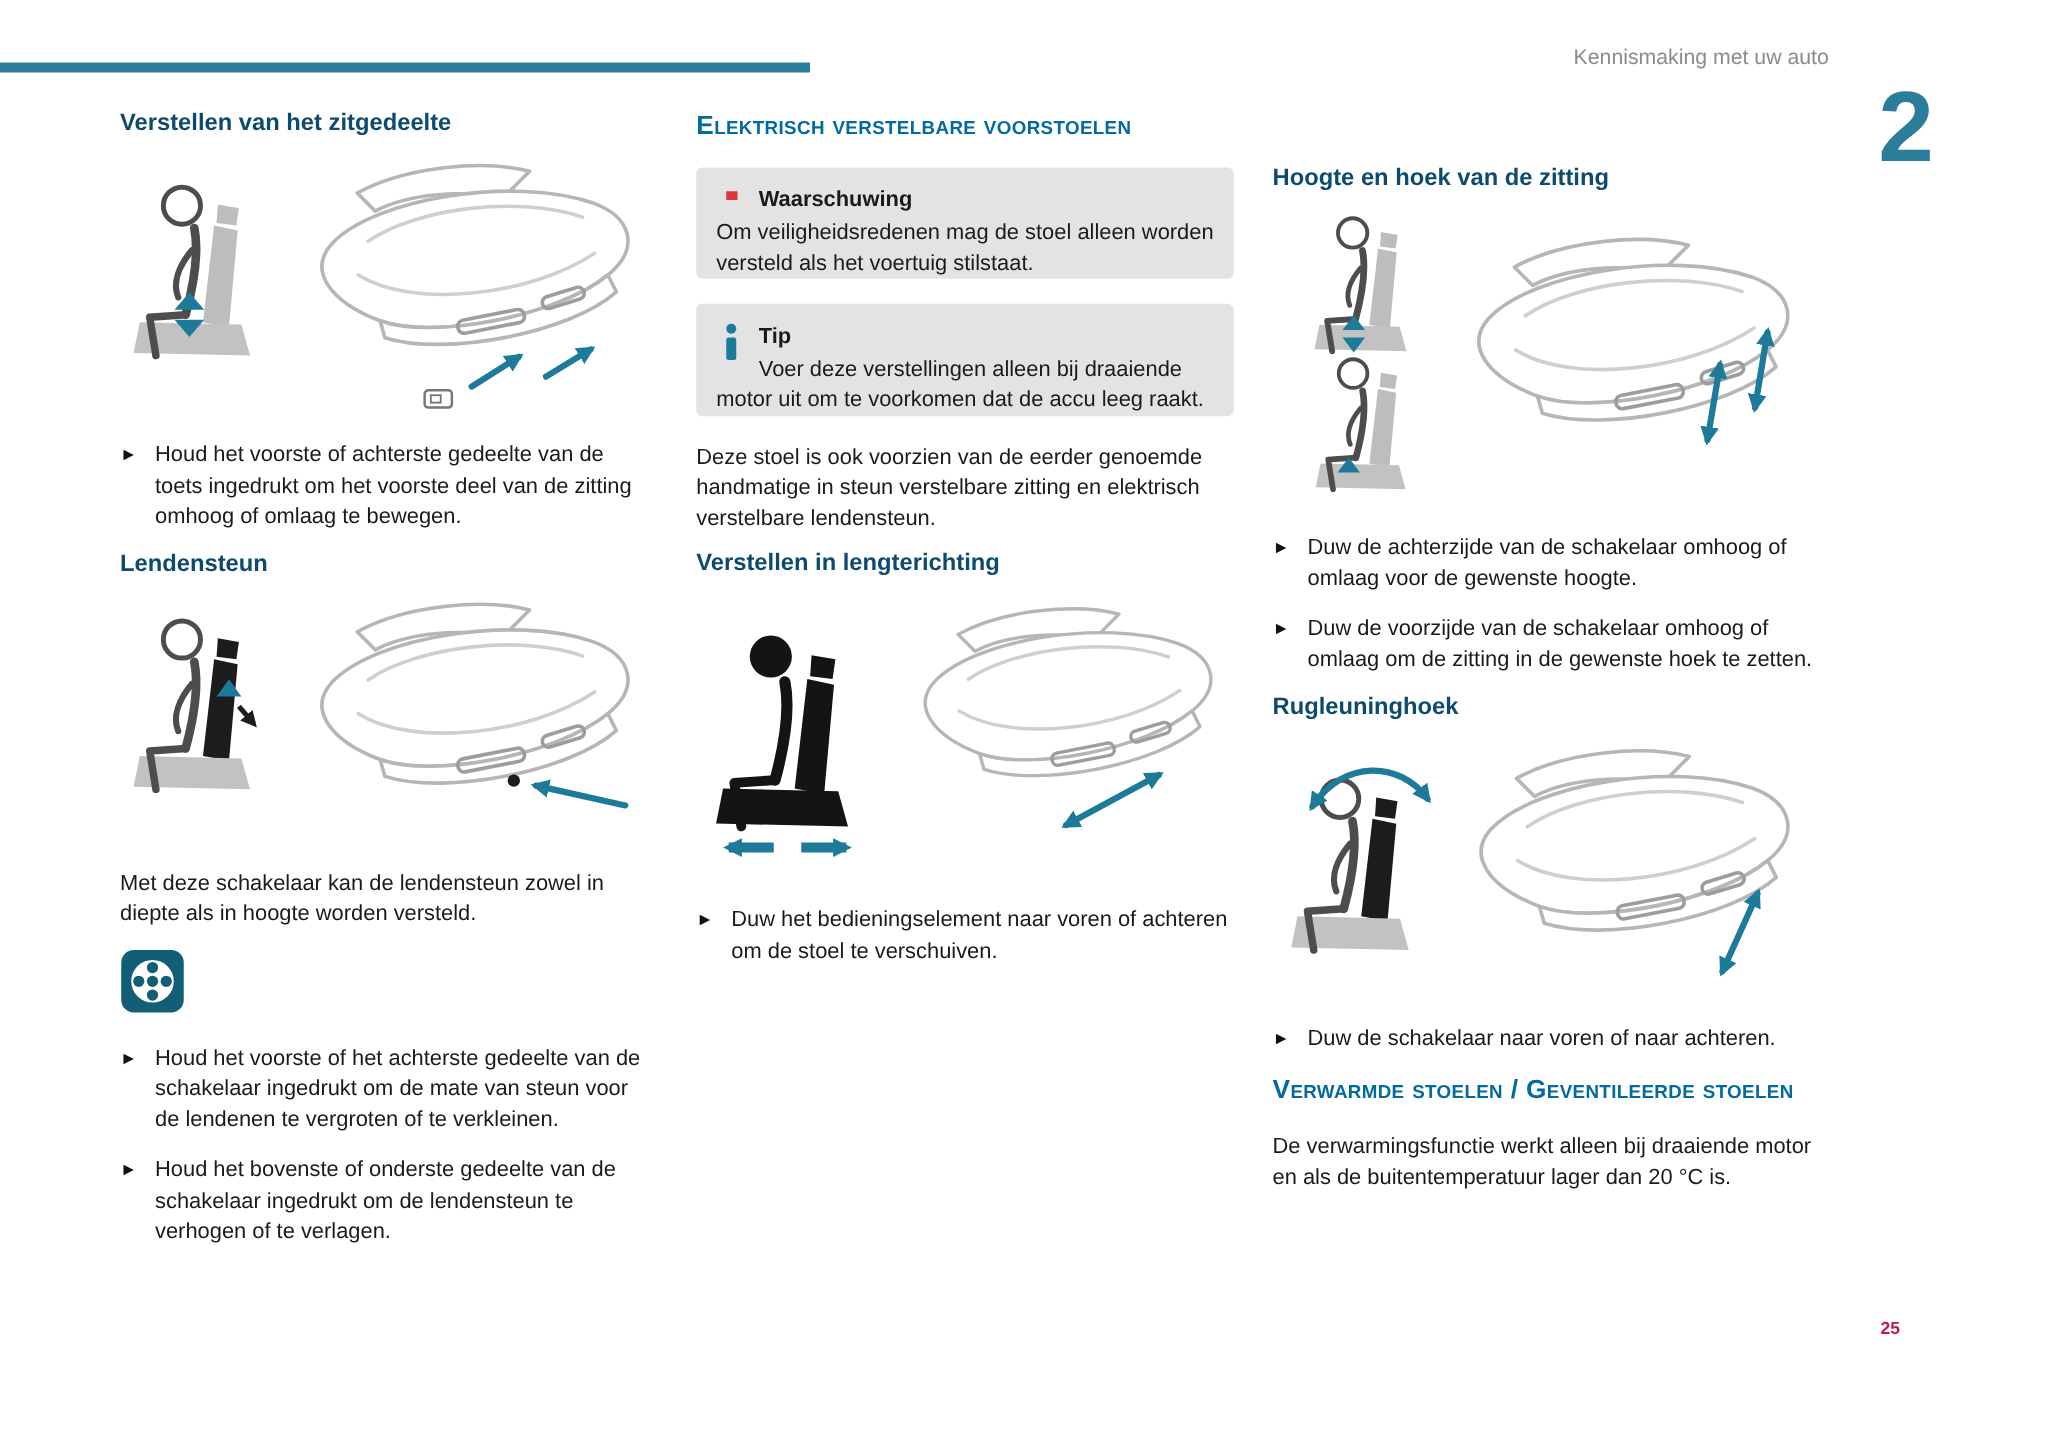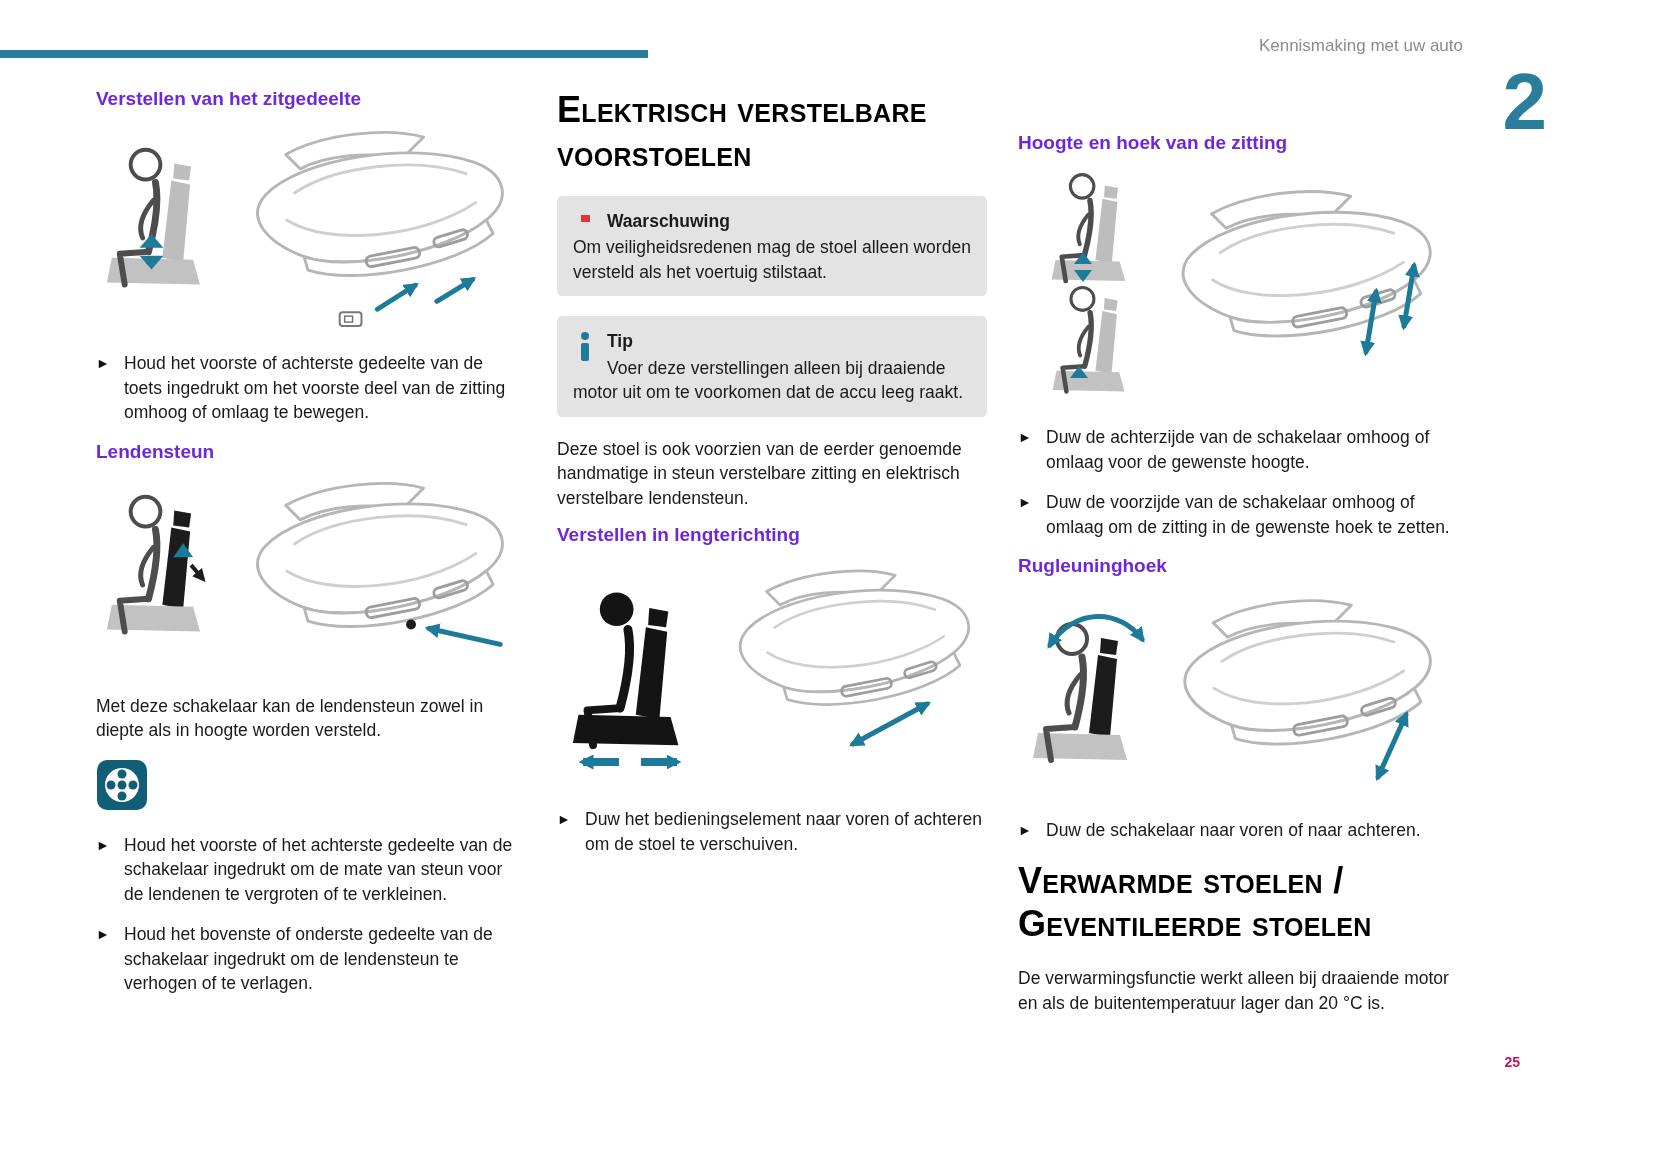--- a/index.html
+++ b/index.html
@@ -10,31 +10,31 @@
   .top-bar { position:absolute; left:0; top:50px; width:648px; height:8px; background:#2b7e9b; }
   .header-text { position:absolute; top:36px; right:190px; font-size:17px; color:#8b8b8b; }
   .chapter-num { position:absolute; top:62px; right:106px; font-size:80px; font-weight:bold; color:#2b7e9b; line-height:1; }
   .page-num { position:absolute; right:133px; bottom:95px; font-size:14px; font-weight:bold; color:#be185d; }
 
   .col { position:absolute; top:88px; }
   .col1 { left:96px;  width:426px; }
   .col2 { left:557px; width:430px; }
   .col3 { left:1018px; width:434px;margin-top:44px; }
 
-  h3.sec { font-size:19px; font-weight:bold; margin:0 0 10px; color:#6d28d9; }
-  h2.caps { font-variant:small-caps; font-size:36px; font-weight:bold; letter-spacing:0.3px;
-            line-height:1.22; margin:0 0 20px; color:#000000; }
+  h3.sec { font-size:19px; font-weight:bold; margin:0 0 10px; color:#0c4a6e; }
+  h2.caps { font-variant:small-caps; font-size:21px; font-weight:bold; letter-spacing:0.3px;
+            line-height:1.22; margin:0 0 20px; color:#0369a1; }
   p.body { font-size:17.5px; line-height:1.4; margin:0 0 14px; }
 
   .bullet { display:flex; gap:10px; font-size:17.5px; line-height:1.4; margin:0 0 16px; }
   .bullet .mk { flex:0 0 18px; font-size:14px; padding-top:3px; color:#111; }
 
   .ill { display:block; margin:4px 0 16px; }
 
-  .box { background:#e3e3e3; border-radius:5px; padding:13px 16px 12px; margin:0 0 20px;
+  .box { background:#e3e3e3; border-radius:5px; padding:13px 16px 1px; margin:0 0 20px;
          font-size:17.5px; line-height:1.4; }
   .box-icon { float:left; width:20px; margin:3px 12px 4px 2px; }
   .box-title { font-weight:bold; margin-bottom:2px; }
   .warn-bar { width:9px; height:22px; background:#e0353b; border-radius:2px; margin:0 auto; }
   .warn-dot { width:9px; height:7px;  background:#e0353b; margin:3px auto 0; }
   .info-dot { width:8px; height:8px; border-radius:50%; background:#1d7b99; margin:0 auto; }
   .info-bar { width:8px; height:18px; background:#1d7b99; border-radius:2px; margin:3px auto 0; }
 
   .lumbar-icon { margin:2px 0 18px; }
 

